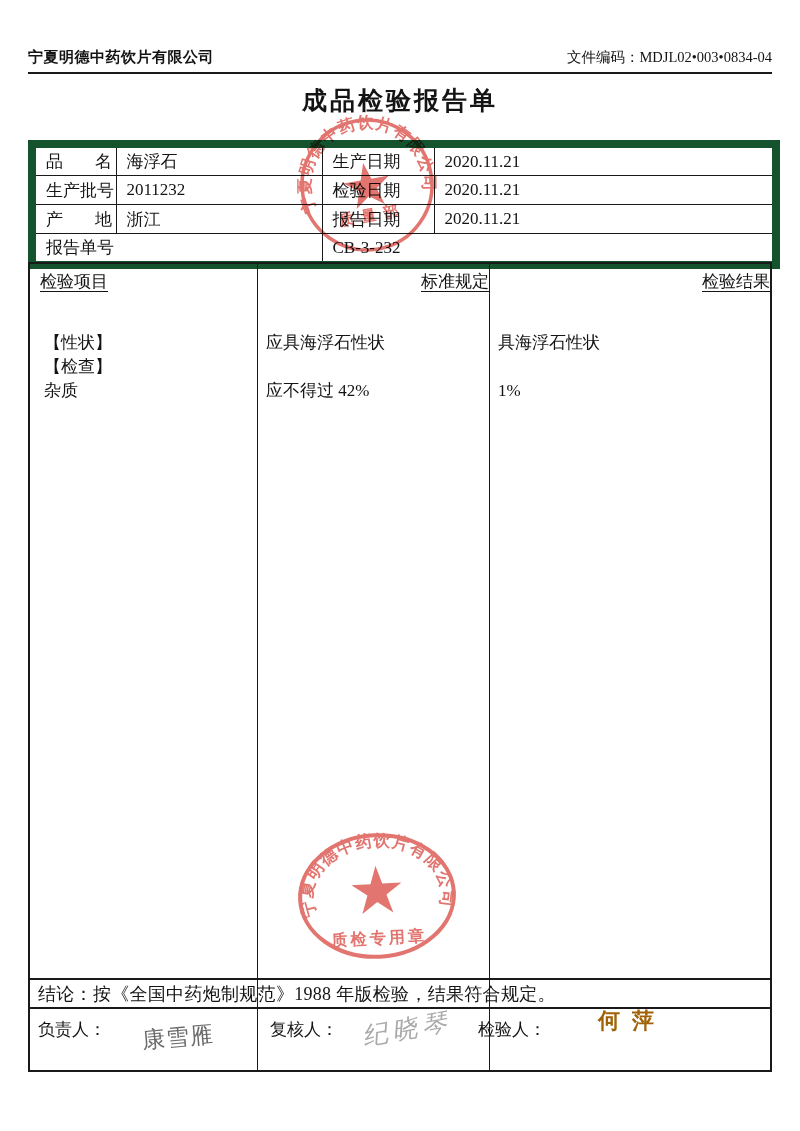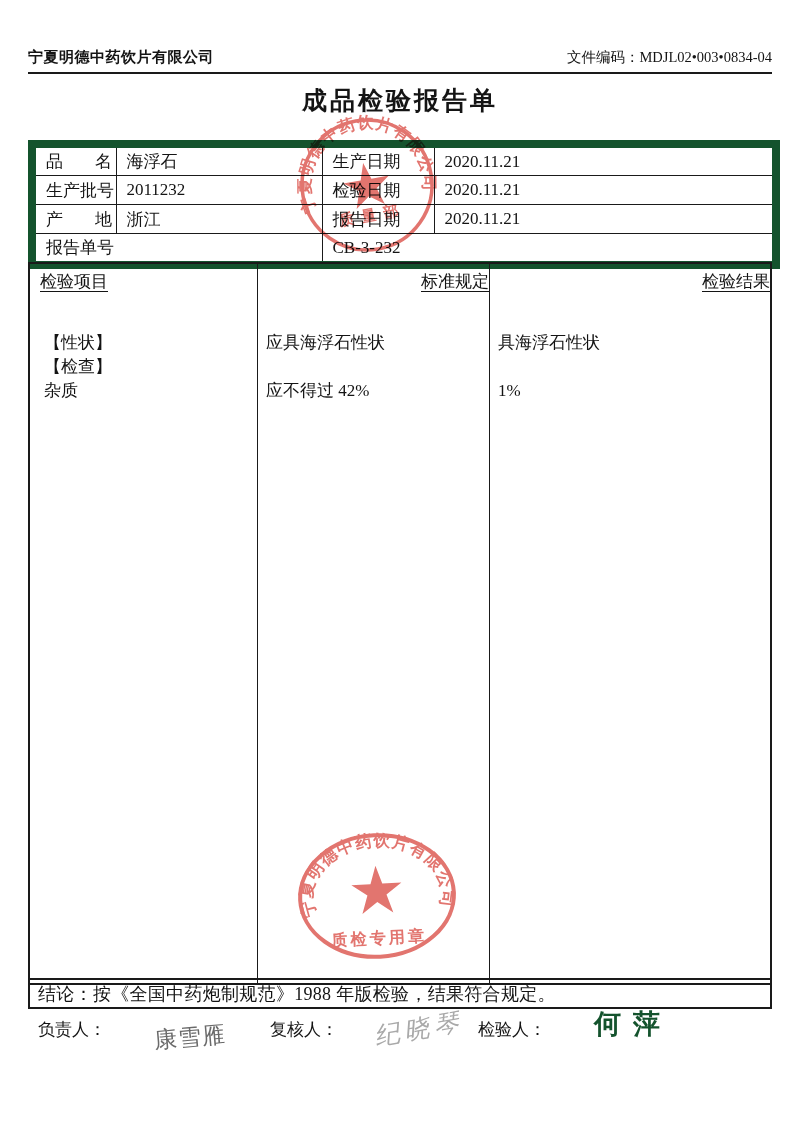--- a/index.html
+++ b/index.html
@@ -28,50 +28,50 @@
     border-collapse:collapse; table-layout:fixed; font-size:17px;
     border:8px solid #14532d;
   }
   table.info td {
     border:1px solid #1a1a1a; height:29px; padding:2px 4px 2px 10px;
     vertical-align:middle; white-space:nowrap; overflow:hidden;
   }
   .jlabel { display:inline-block; width:66px; text-align:justify; text-align-last:justify; }
   
   .insp {
-    position:absolute; left:28px; top:262px; width:744px; height:723px;
+    position:absolute; left:28px; top:262px; width:744px; height:810px;
     border:2px solid #1a1a1a; display:flex; font-size:17px;
   }
   .insp .col { position:relative; height:100%; }
   .insp .col + .col { border-left:1px solid #1a1a1a; }
   .col-head { margin-top:6px; }
   .col-head span { text-decoration:underline; text-underline-offset:4px; }
   .head-left { padding-left:10px; text-align:left; }
   .head-center { text-align:right; }
   .lines { margin-top:38px; line-height:24px; }
   .lines > div { min-height:24px; white-space:nowrap; }
   .pad10 { padding-left:14px; }
   .pad8  { padding-left:8px; }
   
   .concl {
     position:absolute; left:28px; top:978px; width:744px; height:31px;
     border:2px solid #1a1a1a; display:flex; align-items:center;
     padding-left:8px; font-size:18px; letter-spacing:.3px;
   }
   
   .sigrow { position:absolute; left:28px; top:1008px; width:744px; height:70px; }
-  .sig { position:absolute; top:0; display:flex;gap:12px; }
+  .sig { position:absolute; top:0; display:flex; }
   .sig-label { font-size:17px; padding-top:10px; white-space:nowrap; }
   .sig1 { left:10px; }  .sig2 { left:242px; }  .sig3 { left:450px; }
   .name1 { font-size:23px; color:#6a6a6a; transform:rotate(-5deg);
            margin:14px 0 0 36px; letter-spacing:1px; white-space:nowrap; }
   .name2 { font-size:25px; color:#a9a9a9; transform:rotate(-10deg) skewX(-14deg);
            margin:4px 0 0 26px; letter-spacing:5px; white-space:nowrap; }
-  .name3 { font-size:27px; color:#14532d; font-weight:600;
-           margin:-2px 0 0 36px; letter-spacing:12px; white-space:nowrap; }
+  .name3 { font-size:22px; color:#a16207; font-weight:600;
+           margin:-2px 0 0 52px; letter-spacing:12px; white-space:nowrap; }
   
   .stamp { position:absolute; mix-blend-mode:multiply; opacity:.82; }
   .stamp-top { left:296px; top:114px; transform:rotate(-10deg); }
   .stamp-bot { left:294px; top:829px; transform:rotate(-3deg); }
 </style>
 </head>
 <body>
 
 <div class="page">
 

